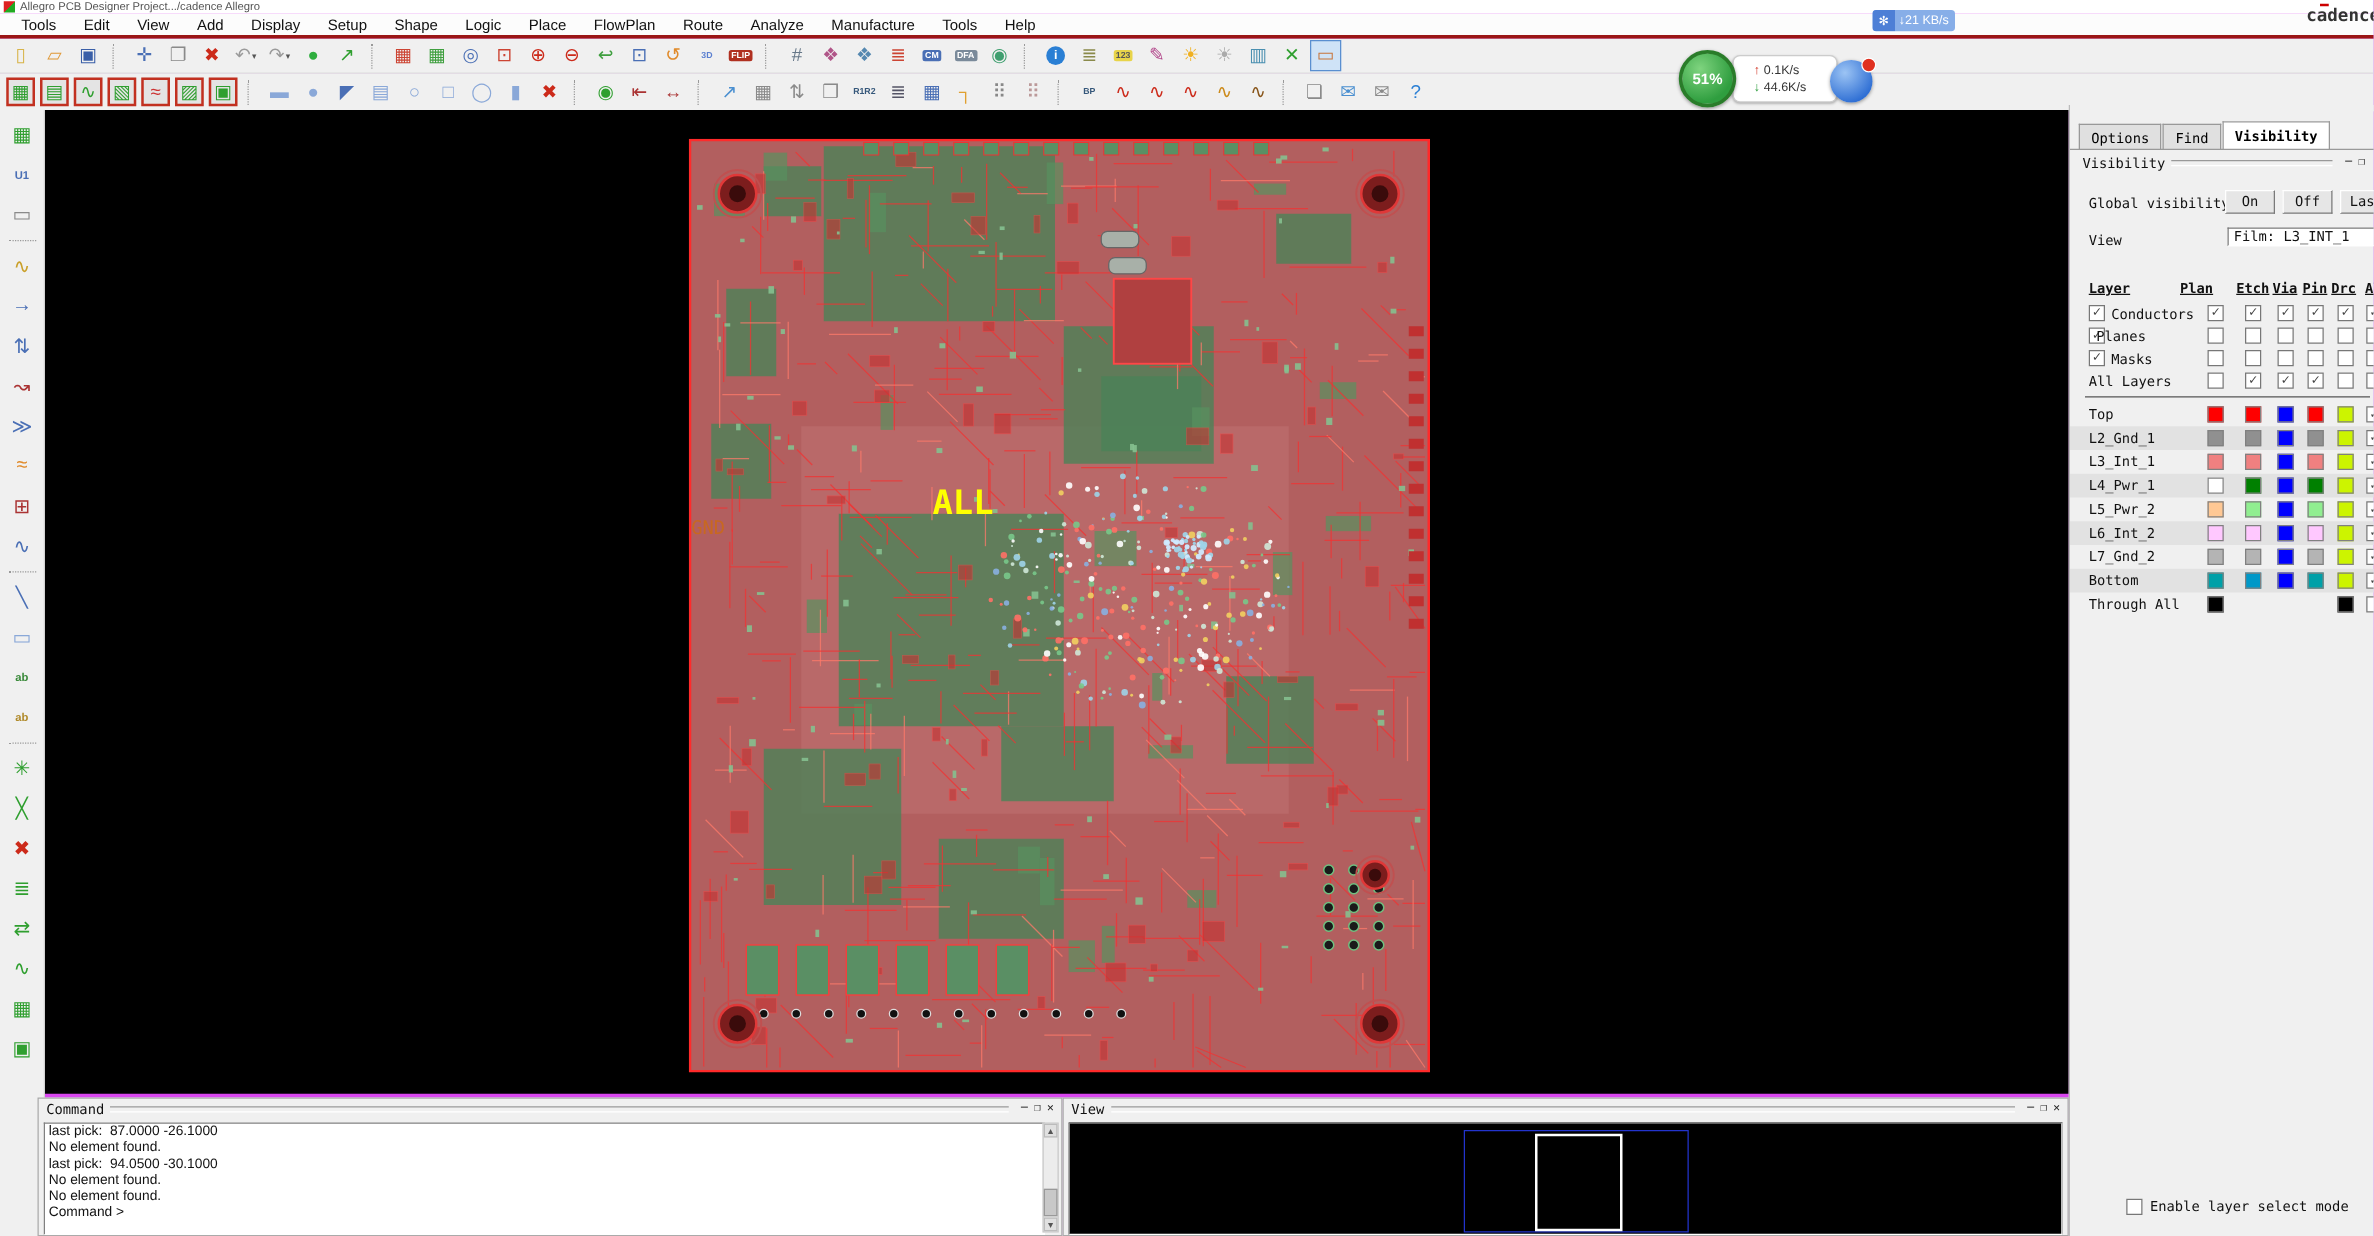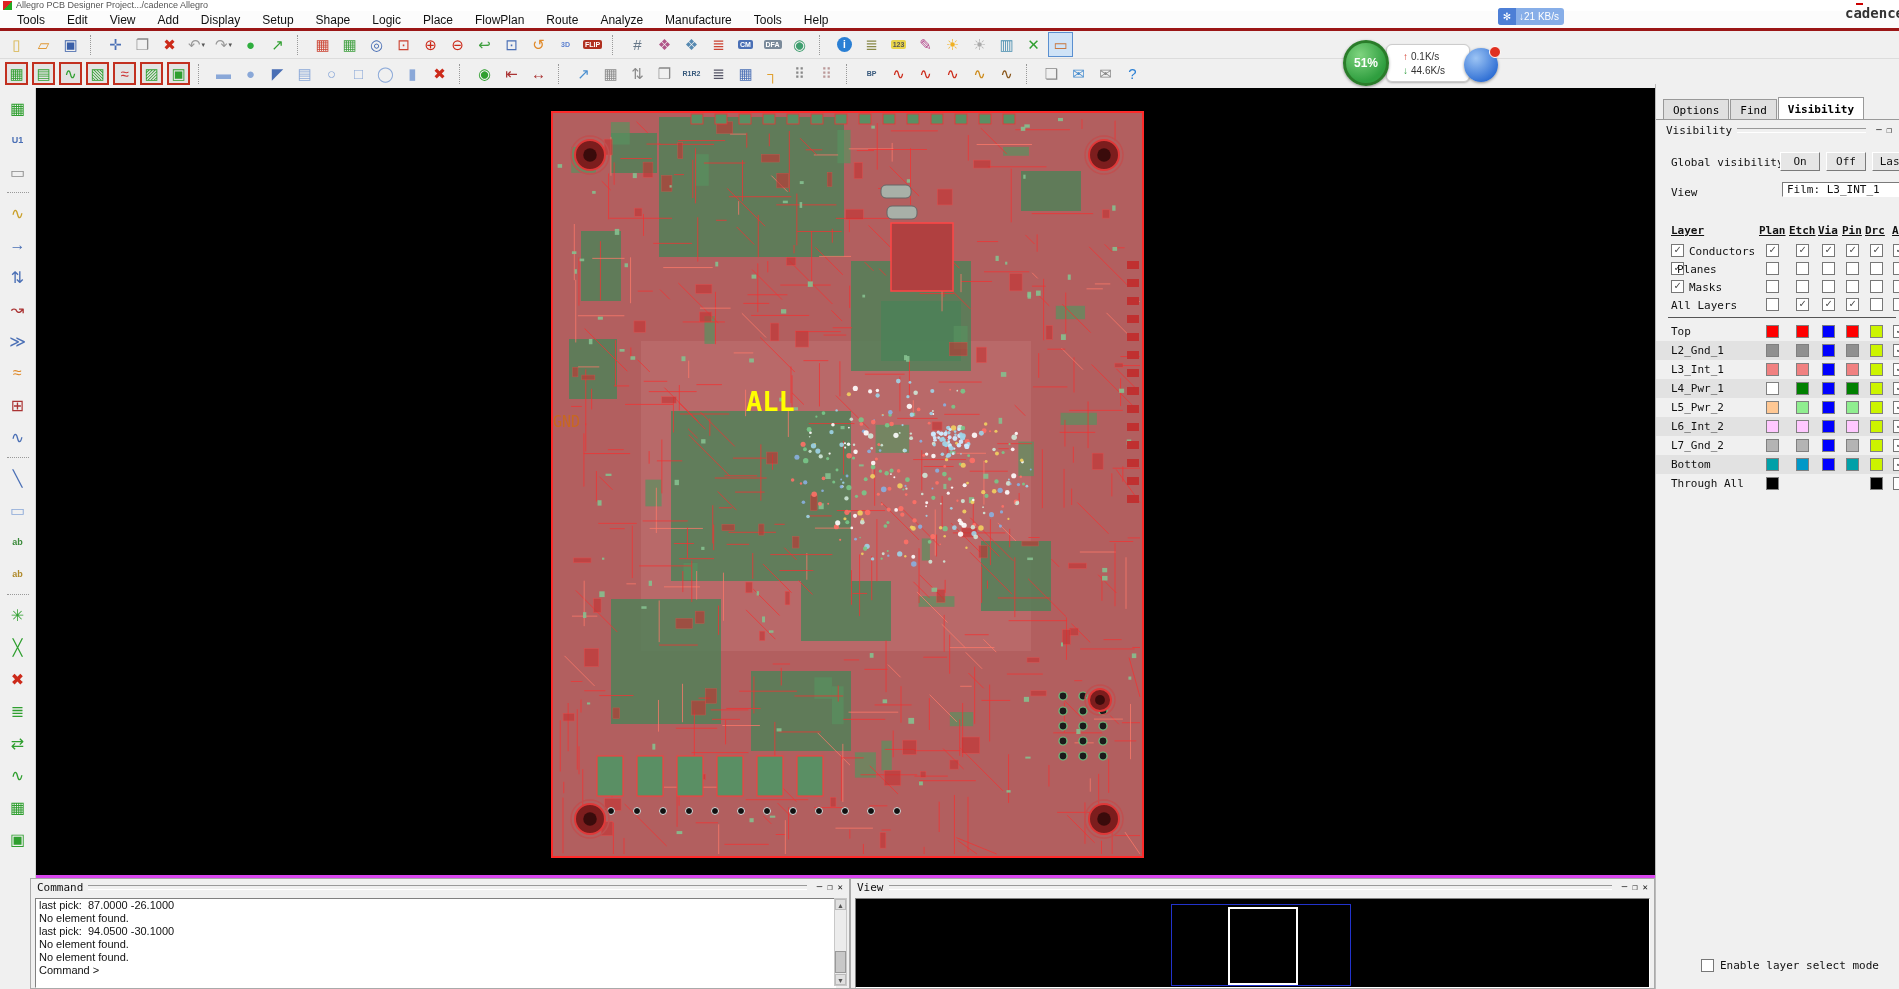--- a/index.html
+++ b/index.html
@@ -1478,21 +1478,21 @@
 
     <div class="plabel" style="left:15px;top:72px;">Global visibility</div>
     <div class="btn3d" style="left:124px;top:68px;width:40px;">On</div>
     <div class="btn3d" style="left:170px;top:68px;width:40px;">Off</div>
     <div class="btn3d" style="left:216px;top:68px;width:42px;">Last</div>
 
     <div class="plabel" style="left:15px;top:102px;">View</div>
     <div class="filmbox" style="left:126px;top:98px;width:126px;">Film: L3_INT_1</div>
 
     <div class="colhead" style="left:15px;top:140px;">Layer</div>
-    <div class="colhead" style="left:103px;top:140px;">Plan</div>
+    <div class="colhead" style="left:88px;top:140px;">Plan</div>
     <div class="colhead" style="left:133px;top:140px;">Etch</div>
     <div class="colhead" style="left:162px;top:140px;">Via</div>
     <div class="colhead" style="left:186px;top:140px;">Pin</div>
     <div class="colhead" style="left:209px;top:140px;">Drc</div>
     <div class="colhead" style="left:236px;top:140px;">All</div>
 
     <div id="group-rows">
         <div class="lrow" style="top: 158px; height: 18px;">
           <div class="cb" style="left: 15px; top: 2px;">✓</div>
           <span class="nm" style="left: 33px; top: 3px;">Conductors</span>

